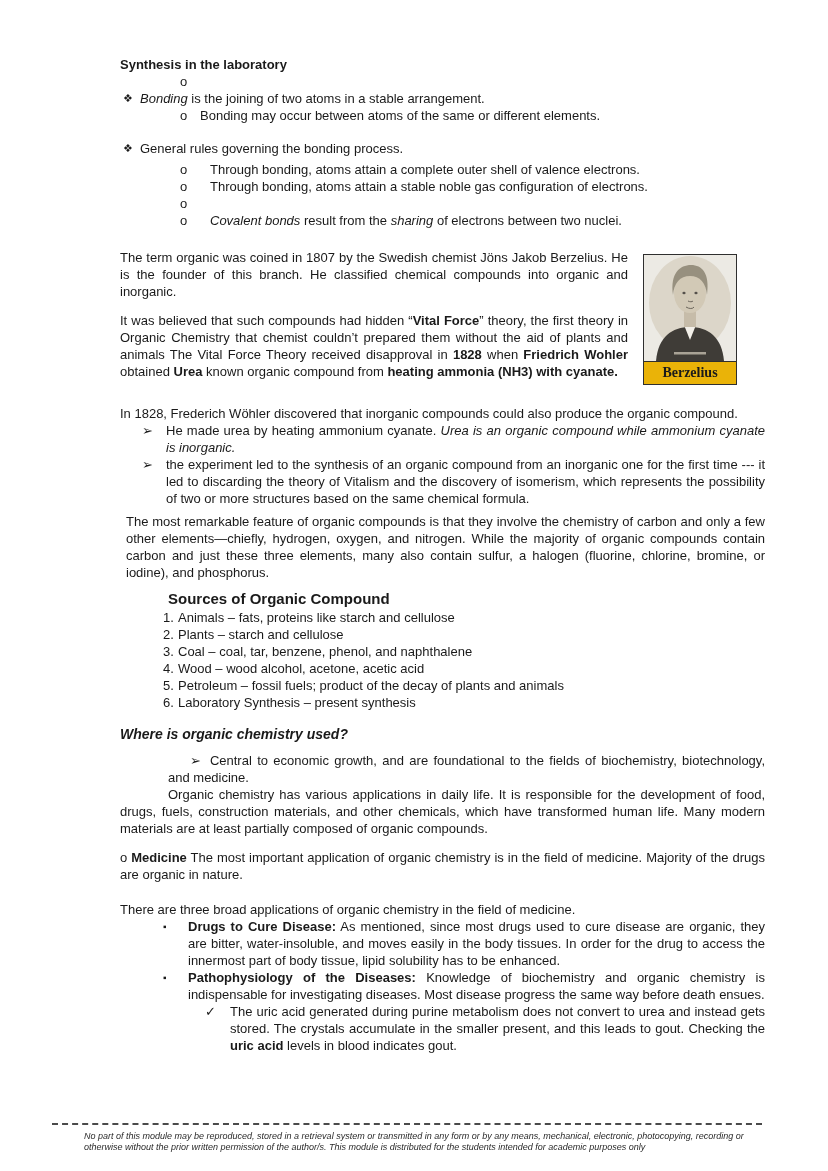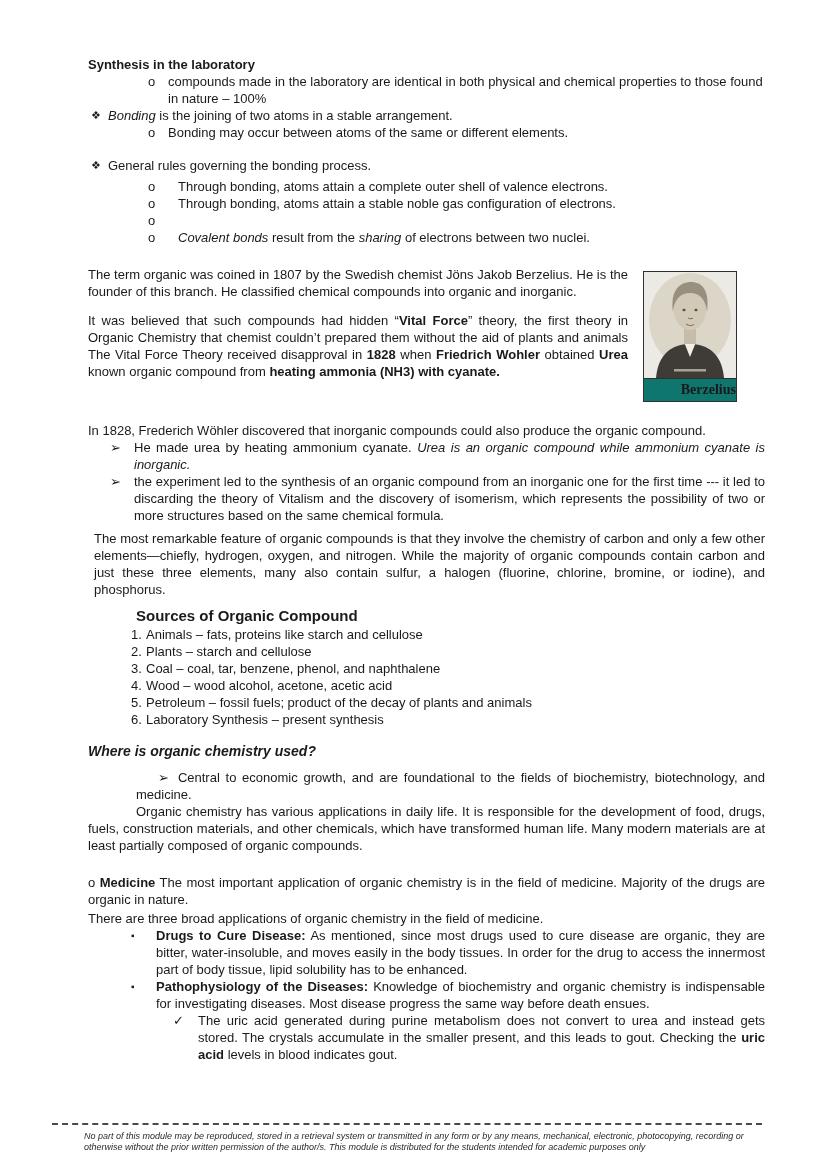--- a/index.html
+++ b/index.html
@@ -4,21 +4,21 @@
 <style>
   html,body{margin:0;padding:0;background:#ffffff;}
   .page{
     position:relative;
     width:828px;height:1171px;
     background:#ffffff;
     font-family:"Liberation Sans","DejaVu Sans",sans-serif;
     font-size:13px;line-height:17px;color:#1a1a1a;
     overflow:hidden;
   }
-  .content{padding:56px 63px 0 88px;}
+  .content{padding:56px 63px 0 120px;}
   p{margin:0;}
   .b{font-weight:bold;}
   .i{font-style:italic;}
   .just{text-align:justify;}
   .h13{font-weight:bold;}
   .h15{font-weight:bold;font-size:15px;line-height:20px;}
   .h14{font-weight:bold;font-style:italic;font-size:14px;line-height:19px;}
   .row{display:flex;align-items:flex-start;}
   .marker{flex:0 0 auto;}
   .txt{flex:1 1 auto;min-width:0;}
@@ -31,40 +31,40 @@
   .ind-o1{padding-left:60px;}
   .ind-o2{padding-left:60px;}
   .ind-d{padding-left:3px;}
   .ind-ar{padding-left:22px;}
   .ind-num{padding-left:43px;}
   .ind-sq{padding-left:43px;}
   .ind-ck{padding-left:85px;}
   .mt4{margin-top:4px;}
   .mt6{margin-top:6px;margin-left:6px;}
   .mt8{margin-top:8px;margin-left:48px;}
-  .mt12{margin-top:20px;}
+  .mt12{margin-top:12px;}
   .mt14{margin-top:14px;}
   .mt16{margin-top:16px;}
-  .mt18{margin-top:2px;}
+  .mt18{margin-top:18px;}
   .mt20{margin-top:20px;}
   .mb12{margin-bottom:12px;}
   .diamond{font-size:11px;line-height:17px;}
   .sq{font-size:10px;line-height:17px;}
   .indent-first{text-indent:48px;}
   .central{text-indent:22px;}
   .central .arrow-inline{margin-right:9px;}
 
   
   .figure{float:right;width:94px;margin:5px 28px 6px 15px;}
   .portrait{border:1px solid #2f2f2f;height:106px;overflow:hidden;background:#eceae4;}
   .portrait svg{display:block;}
   .figcaption{
     border:1px solid #2f2f2f;border-top:none;
-    text-align:right;font-family:"Liberation Serif","DejaVu Serif",serif;
-    font-weight:bold;font-size:14px;line-height:22px;background:#0f766e;
+    text-align:center;font-family:"Liberation Serif","DejaVu Serif",serif;
+    font-weight:bold;font-size:14px;line-height:22px;background:#eab308;
   }
   .clear{clear:both;}
 
   
   .footer{position:absolute;left:52px;right:66px;bottom:18px;}
   .dashes{border-top:2px dashed #4a4a4a;height:0;margin-bottom:6px;}
   .footer-text{
     margin-left:32px;max-width:662px;
     font-style:italic;font-size:9px;line-height:11px;color:#2a2a2a;
   }
@@ -72,21 +72,20 @@
 </head>
 <body>
 
 <div class="page">
   <div class="content">
 
     <div class="h13">Synthesis in the laboratory</div>
 
     <div class="row ind-o1">
       <span class="marker w20">o</span>
-      <span class="txt">compounds made in the laboratory are identical in both physical and chemical properties to those found in nature – 100%</span>
     </div>
 
     <div class="row ind-d">
       <span class="marker w17 diamond">❖</span>
       <span class="txt"><span class="i">Bonding</span><span> is the joining of two atoms in a stable arrangement.</span></span>
     </div>
     <div class="row ind-o1">
       <span class="marker w20">o</span>
       <span class="txt">Bonding may occur between atoms of the same or different elements.</span>
     </div>

